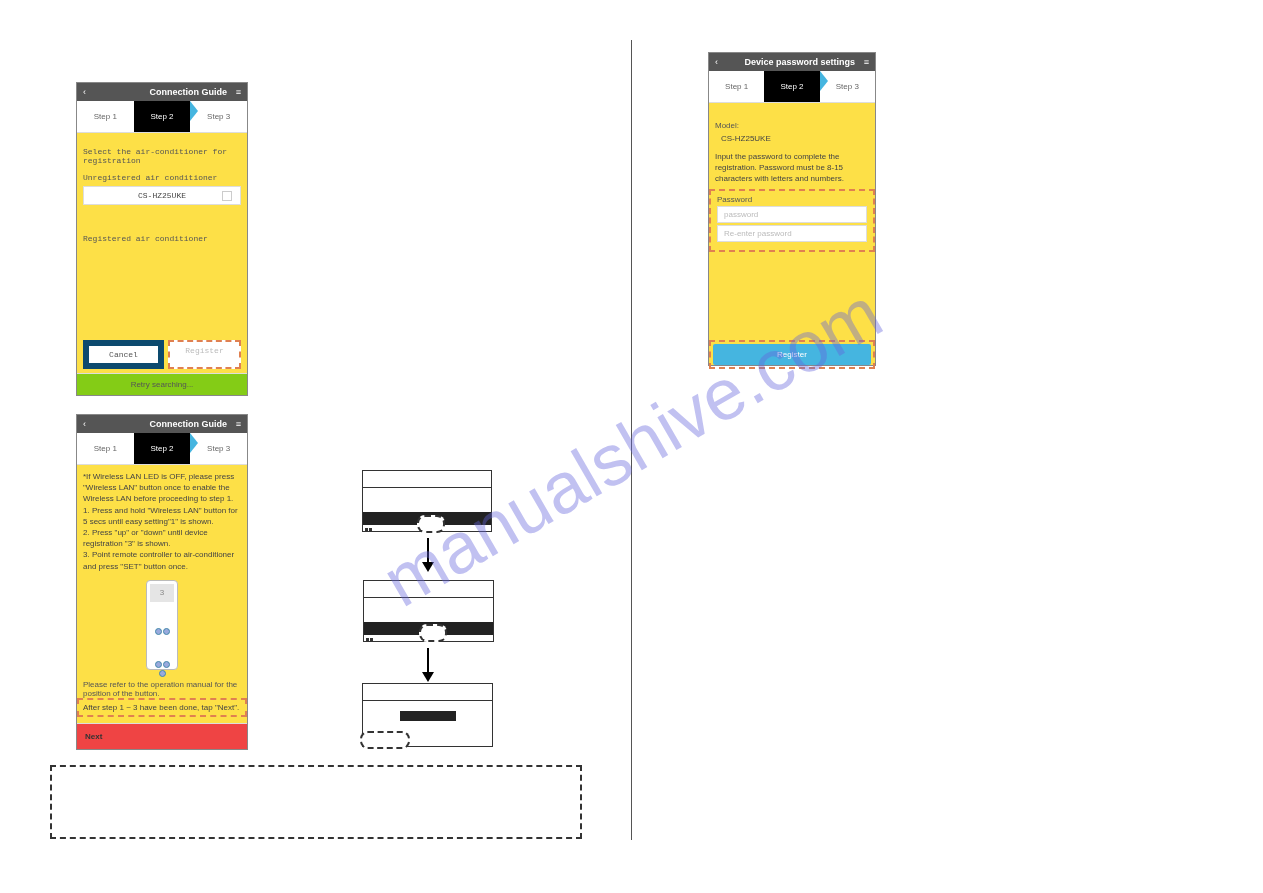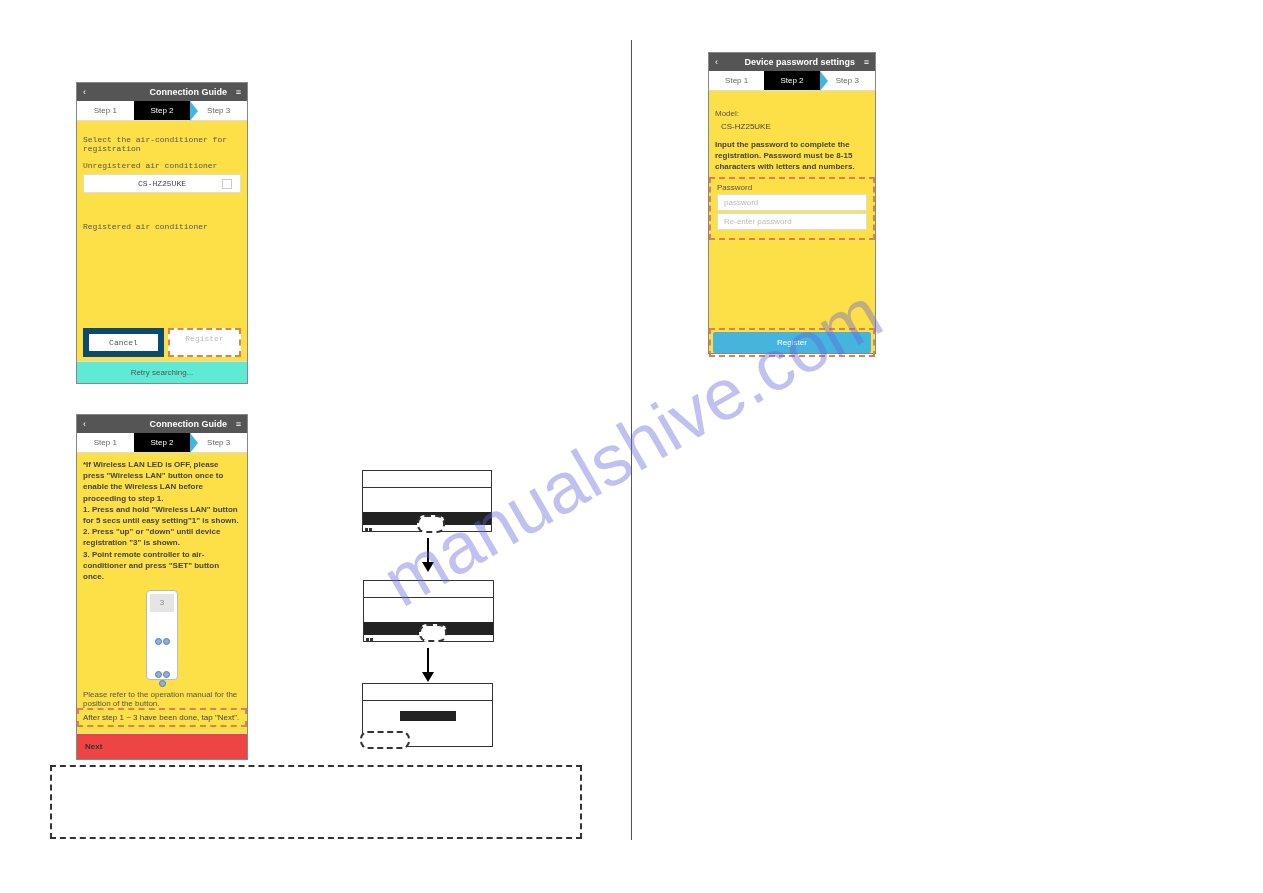--- a/index.html
+++ b/index.html
@@ -41,21 +41,21 @@
       color: #fff;
       display: flex;
       align-items: center;
       font-size: 9px;
       padding: 0 6px;
     }
     .titlebar .back { width: 14px; cursor: pointer; }
     .titlebar .title { flex: 1; text-align: right; font-weight: bold; }
     .titlebar .menu { width: 14px; text-align: right; }
     .step-bar {
-      height: 20px;
+      height: 32px;
       background: #fff;
       display: flex;
       font-size: 8px;
       align-items: stretch;
       border-bottom: 1px solid #ddd;
     }
     .step-item {
       flex: 1;
       display: flex;
       align-items: center;
@@ -122,24 +122,24 @@
     .btn.register-outline {
       border: 2px dashed #e08050;
       color: #bbb;
     }
     .retry-bar {
       text-align: center;
       padding: 6px;
       font-size: 8px;
       color: #555;
       border-top: 1px solid #ddd;
-      background: #5eead4;
+      background: #84cc16;
     }
     
-    .instruction-text { font-size: 8px; color: #444; line-height: 1.4; font-weight: bold; }
+    .instruction-text { font-size: 8px; color: #444; line-height: 1.4; }
     .remote-box {
       width: 32px;
       height: 90px;
       margin: 8px auto;
       border: 1px solid #bbb;
       border-radius: 4px;
       background: #fff;
       padding: 3px;
     }
     .remote-screen {

